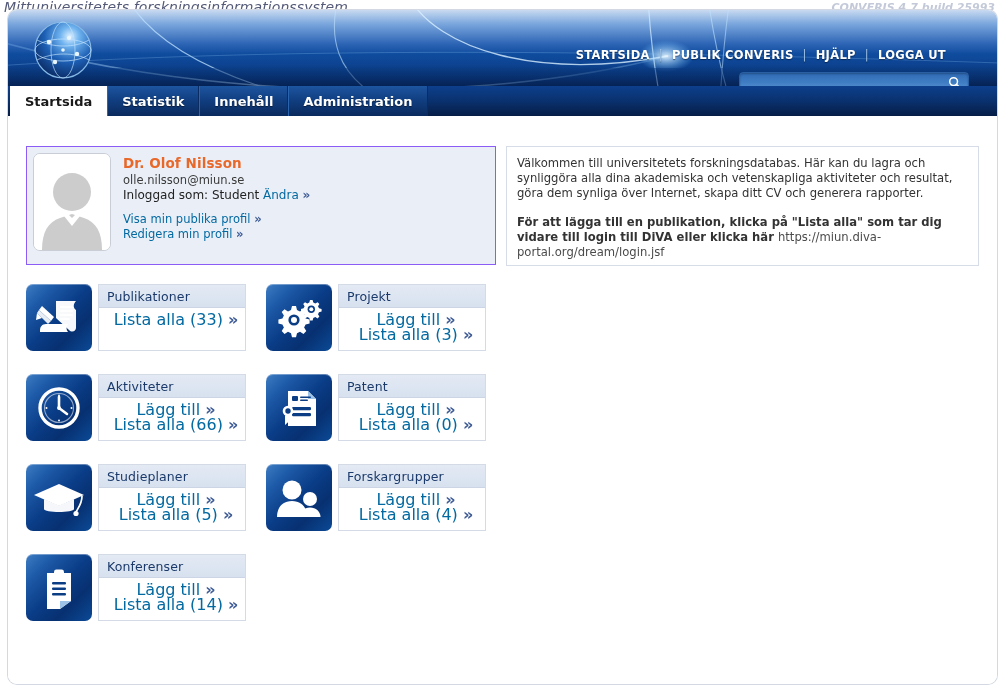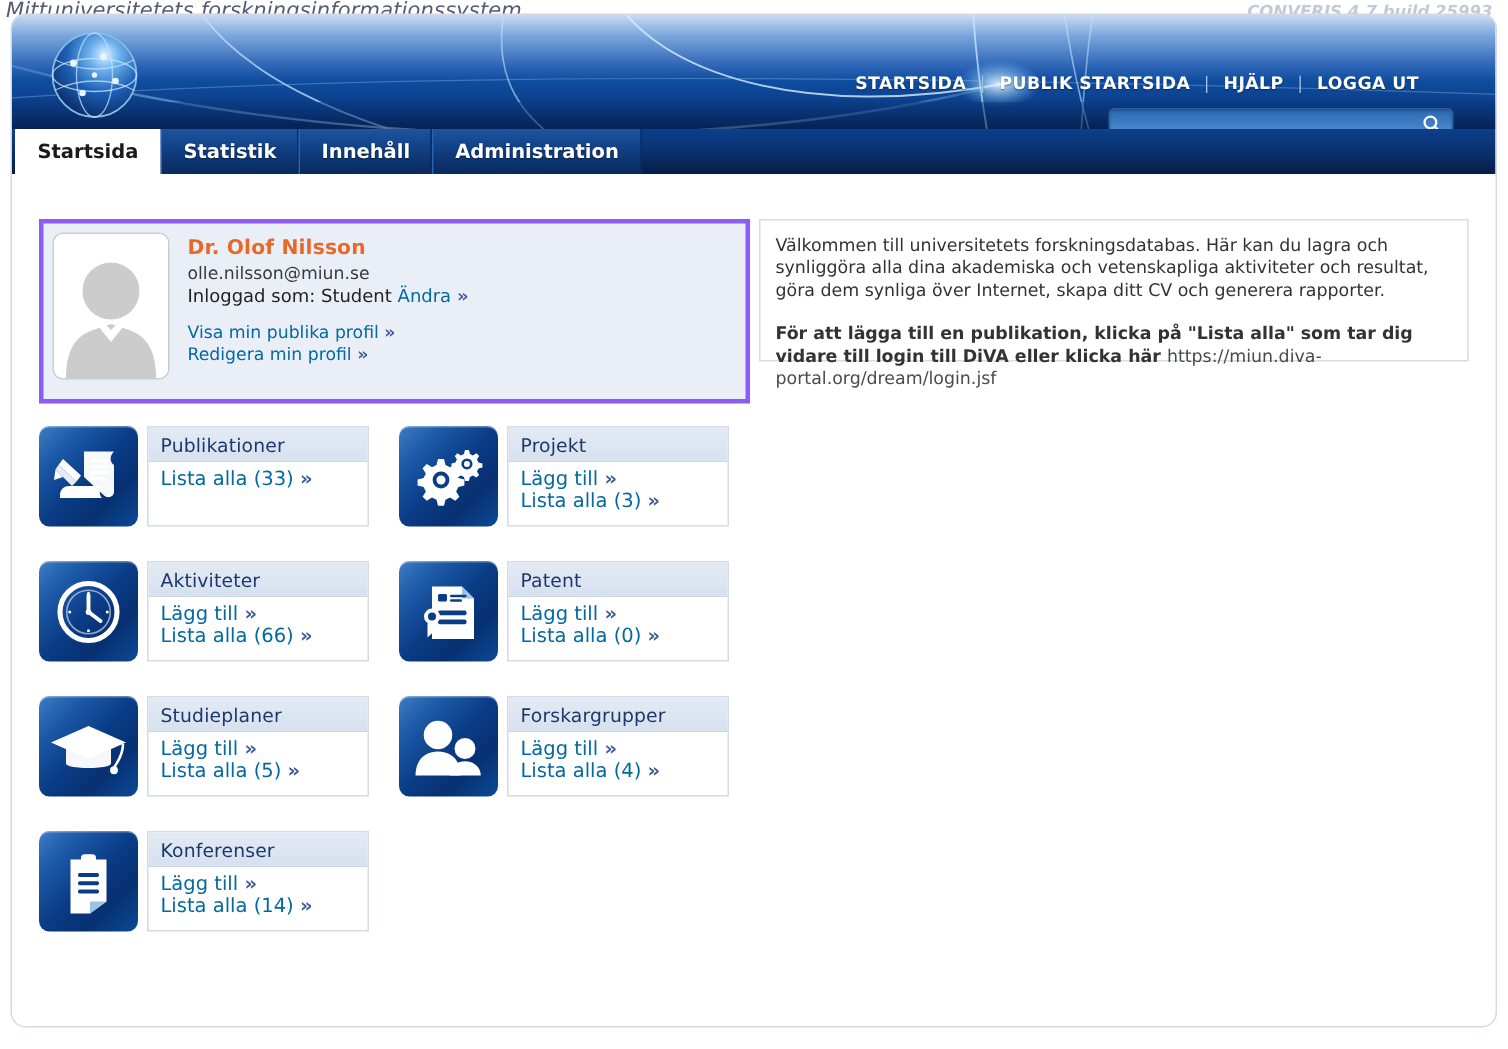--- a/index.html
+++ b/index.html
@@ -149,21 +149,21 @@
     position: absolute; left: 0; top: 106px;
     width: 989px; height: 568px;
     background: #ffffff;
   }
 
   
   .profile-panel {
     position: absolute; left: 18px; top: 30px;
     width: 468px; height: 117px;
     background: #eaeff7;
-    border: 3px solid #8b5cf6;
+    border: 1px solid #8b5cf6;
   }
   .avatar {
     position: absolute; left: 6px; top: 6px;
     width: 76px; height: 96px;
     background: #ffffff;
     border: 1px solid #c8cdd6;
     border-radius: 7px;
     overflow: hidden;
   }
   .profile-text {
@@ -185,21 +185,21 @@
     font-size: 11.5px; line-height: 15px;
   }
   a.lnk {
     color: #0369a1; text-decoration: none;
   }
   .chev { color: #3f5c96; font-weight: bold; }
 
   
   .welcome-panel {
     position: absolute; left: 498px; top: 30px;
-    width: 473px; height: 95px;
+    width: 473px; height: 120px;
     background: #ffffff;
     border: 1px solid #d6dde9;
     padding: 0;
     box-sizing: border-box;
   }
   .welcome-panel p {
     margin: 0;
     font-size: 11.6px; line-height: 15.2px;
     color: #333333;
   }
@@ -238,21 +238,21 @@
     display: flex; align-items: center;
     padding-left: 8px;
   }
   .card-title {
     font-size: 12.5px; font-weight: normal;
     color: #1b3a6b; white-space: nowrap;
     letter-spacing: .1px;
   }
   .card-links {
     padding: 4px 0 0 8px;
-    font-size: 13px; line-height: 15px;
+    font-size: 16px; line-height: 15px; text-align: center;
   }
   .card-links div { white-space: nowrap; }
 </style>
 </head>
 <body>
 
 <div class="page">
 
   <div class="titlebar">
     <span class="app-title">Mittuniversitetets forskningsinformationssystem</span>
@@ -305,21 +305,21 @@
             <circle cx="44" cy="24" r="2.1"></circle>
           <circle cx="52" cy="40" r="2.2"></circle>
             <circle cx="30" cy="48" r="2.2"></circle>
           <circle cx="38" cy="36" r="1.8"></circle>
         </g>
       </svg>
 
       <div class="banner-nav">
         <a href="#">STARTSIDA</a>
         <span class="sep">|</span>
-        <a href="#">PUBLIK STARTSIDA</a>
+        <a href="#">PUBLIK CONVERIS</a>
         <span class="sep">|</span>
         <a href="#">HJÄLP</a>
         <span class="sep">|</span>
         <a href="#">LOGGA UT</a>
       </div>
 
       <div class="searchbox">
         <input type="text" placeholder="" style="">
         <svg class="search-icon" viewBox="0 0 14 14">
           <circle cx="5.6" cy="5.6" r="3.9" fill="none" stroke="#ffffff" stroke-width="1.5"></circle>

